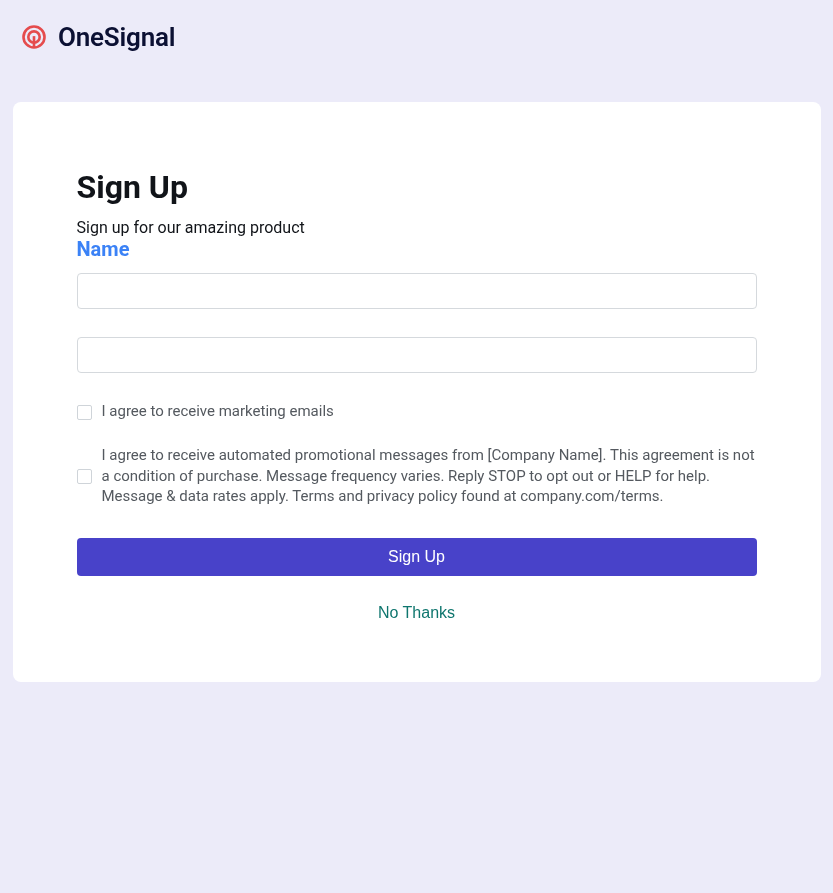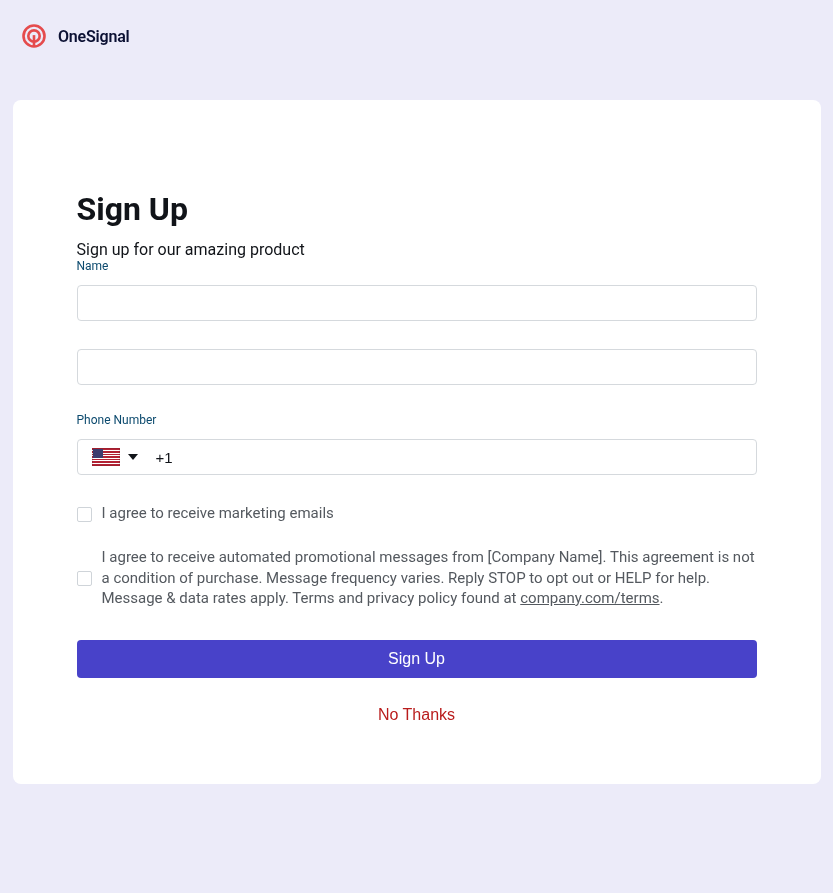--- a/index.html
+++ b/index.html
@@ -19,50 +19,51 @@
       align-items: center;
       padding: 22px 20px;
       gap: 10px;
     }
     .logo-icon {
       width: 28px;
       height: 28px;
       flex-shrink: 0;
     }
     .logo-text {
-      font-size: 16px;
+      font-size: 26px;
       font-weight: 600;
       color: #0b1033;
       letter-spacing: -0.2px;
     }
     .card {
       background: #ffffff;
       border-radius: 8px;
       width: 808px;
       margin: 28px auto 0;
-      padding: 90px 64px 60px;
+      padding: 66px 64px 60px;
     }
     .title {
       font-size: 32px;
       font-weight: 700;
       color: #111419;
       margin-bottom: 12px;
     }
     .subtitle {
       font-size: 16px;
       color: #111419;
     }
     .field-group {
       margin-bottom: 28px;
     }
     .field-label {
       display: block;
-      font-size: 12px;
-      color: #0c4a6e;
+      font-size: 20px;
+      color: #3b82f6;
       margin-bottom: 12px;
+      font-weight: bold;
     }
     .text-input {
       width: 100%;
       height: 36px;
       border: 1px solid #d5d9dd;
       border-radius: 4px;
       padding: 0 12px;
       font-size: 15px;
       color: #111419;
       background: #fff;
@@ -152,40 +153,39 @@
       -webkit-appearance: none;
       background: #fff;
     }
     .checkbox-label {
       font-size: 15px;
       color: #54595f;
       line-height: 1.35;
     }
     .terms-link {
       color: #54595f;
-      text-decoration: underline;
       cursor: pointer;
     }
     .primary-btn {
       width: 100%;
       height: 38px;
       background: #4842c9;
       color: #ffffff;
       border: none;
       border-radius: 4px;
       font-size: 16px;
       cursor: pointer;
       margin-top: 8px;
     }
     .secondary-link {
       display: block;
       text-align: center;
       margin-top: 28px;
       font-size: 16px;
-      color: #b91c1c;
+      color: #0f766e;
       cursor: pointer;
       background: none;
       border: none;
       width: 100%;
     }
   </style>
 </head>
 <body>
 
 <div class="header">
@@ -204,30 +204,20 @@
 
   <div class="field-group">
     <label class="field-label">Name</label>
     <input type="text" class="text-input" value="" style="">
   </div>
 
   <div class="field-group">
     <input type="text" class="text-input" value="" style="">
   </div>
 
-  <div class="field-group">
-    <label class="field-label">Phone Number</label>
-    <div class="phone-wrapper">
-      <button type="button" class="phone-flag-btn">
-        <span class="flag"></span>
-        <span class="caret"></span>
-      </button>
-      <input type="text" class="phone-input" value="+1" style="">
-    </div>
-  </div>
 
   <div class="checkbox-row">
     <input type="checkbox" class="checkbox" style="">
     <span class="checkbox-label">I agree to receive marketing emails</span>
   </div>
 
   <div class="checkbox-row">
     <input type="checkbox" class="checkbox" style="">
     <span class="checkbox-label">
       <span>I agree to receive automated promotional messages from [Company Name]. This agreement is not a condition of purchase. Message frequency varies. Reply STOP to opt out or HELP for help. Message &amp; data rates apply. Terms and privacy policy found at </span><a class="terms-link">company.com/terms</a><span>.</span>

